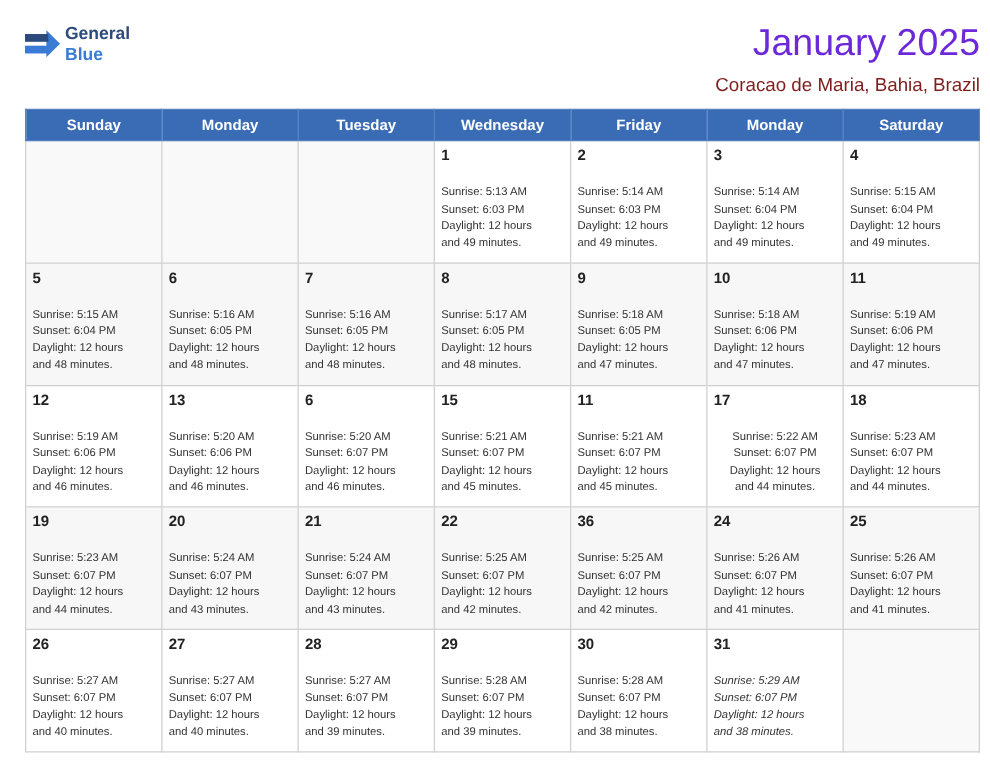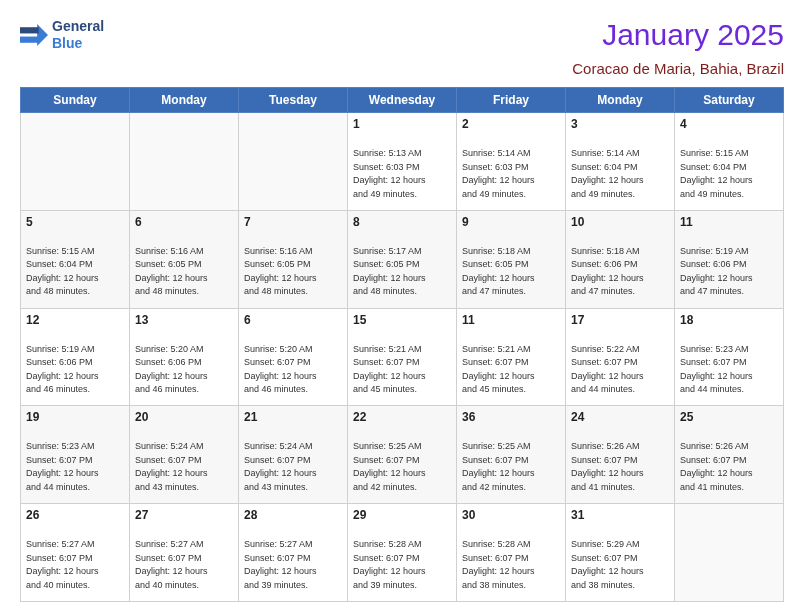--- a/index.html
+++ b/index.html
@@ -243,21 +243,21 @@
           </td>
           <td>
             <span class="day-num">11</span>
             <div class="day-info" style="white-space: pre-line;">Sunrise: 5:21 AM
 Sunset: 6:07 PM
 Daylight: 12 hours
 and 45 minutes.</div>
           </td>
           <td>
             <span class="day-num">17</span>
-            <div class="day-info" style="white-space: pre-line;">Sunrise: 5:22 AM
+            <div class="day-info" style="white-space: pre-line; text-align: center;">Sunrise: 5:22 AM
 Sunset: 6:07 PM
 Daylight: 12 hours
 and 44 minutes.</div>
           </td>
           <td>
             <span class="day-num">18</span>
             <div class="day-info" style="white-space: pre-line;">Sunrise: 5:23 AM
 Sunset: 6:07 PM
 Daylight: 12 hours
 and 44 minutes.</div>
@@ -345,21 +345,21 @@
           </td>
           <td>
             <span class="day-num">30</span>
             <div class="day-info" style="white-space: pre-line;">Sunrise: 5:28 AM
 Sunset: 6:07 PM
 Daylight: 12 hours
 and 38 minutes.</div>
           </td>
           <td>
             <span class="day-num">31</span>
-            <div class="day-info" style="white-space: pre-line;">Sunrise: 5:29 AM
+            <div class="day-info" style="white-space: pre-line; font-style: italic;">Sunrise: 5:29 AM
 Sunset: 6:07 PM
 Daylight: 12 hours
 and 38 minutes.</div>
           </td>
           <td class="empty"></td>
         </tr>
       </tbody>
   </table>
 </div>
 

